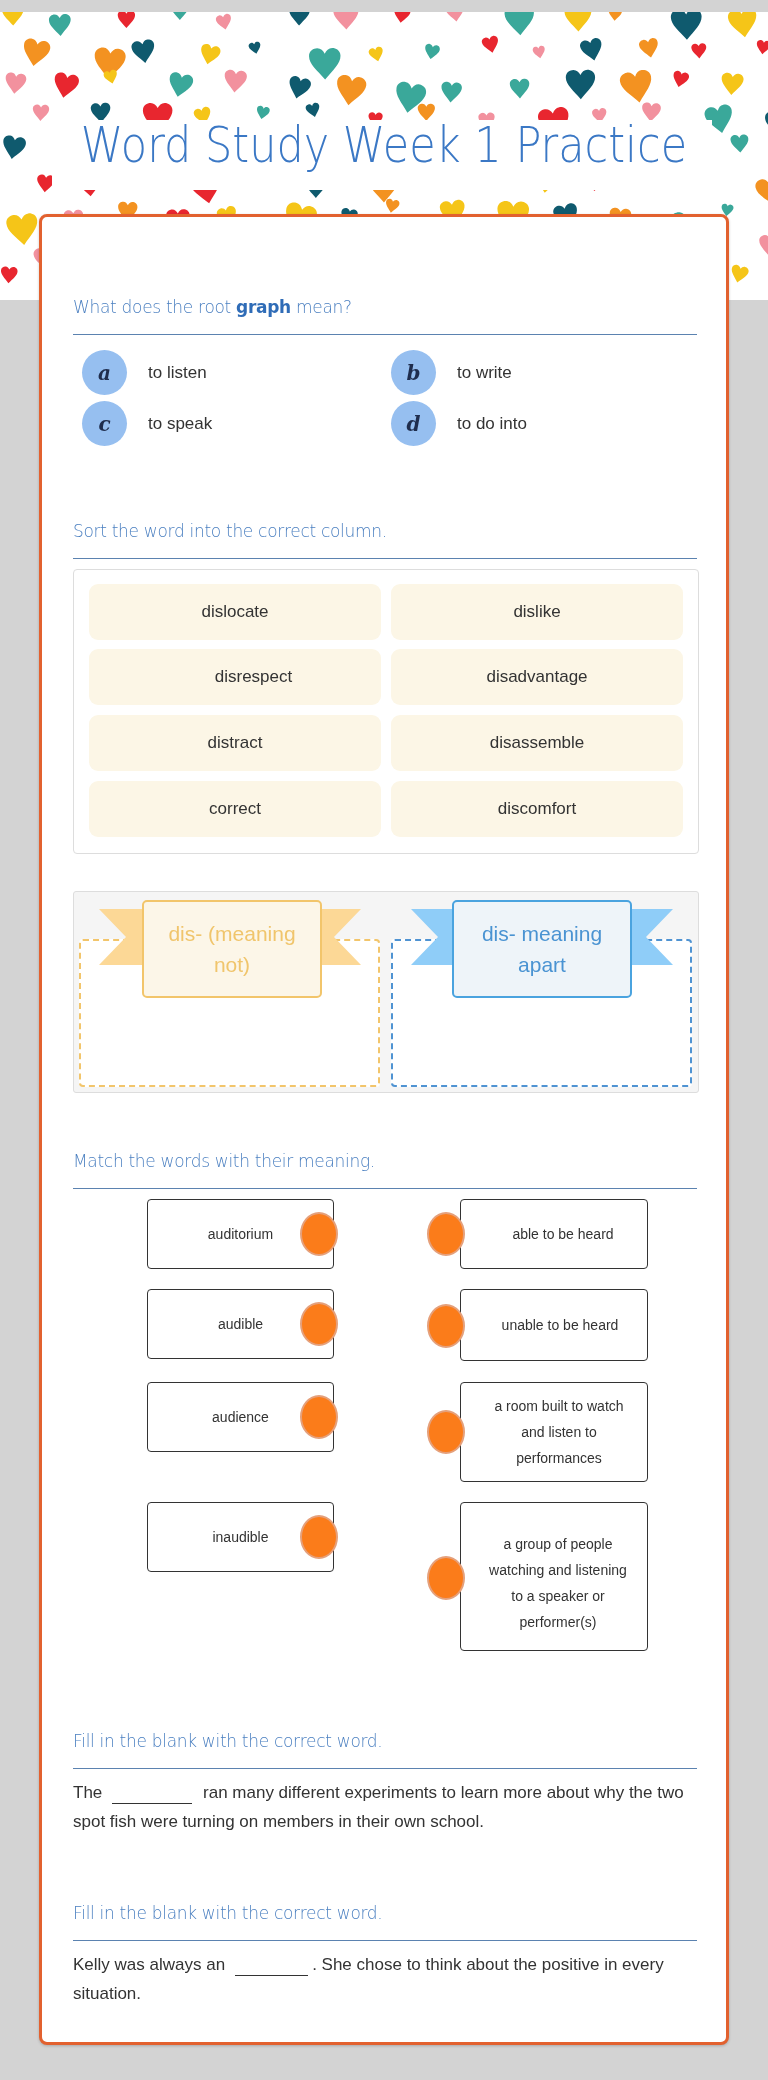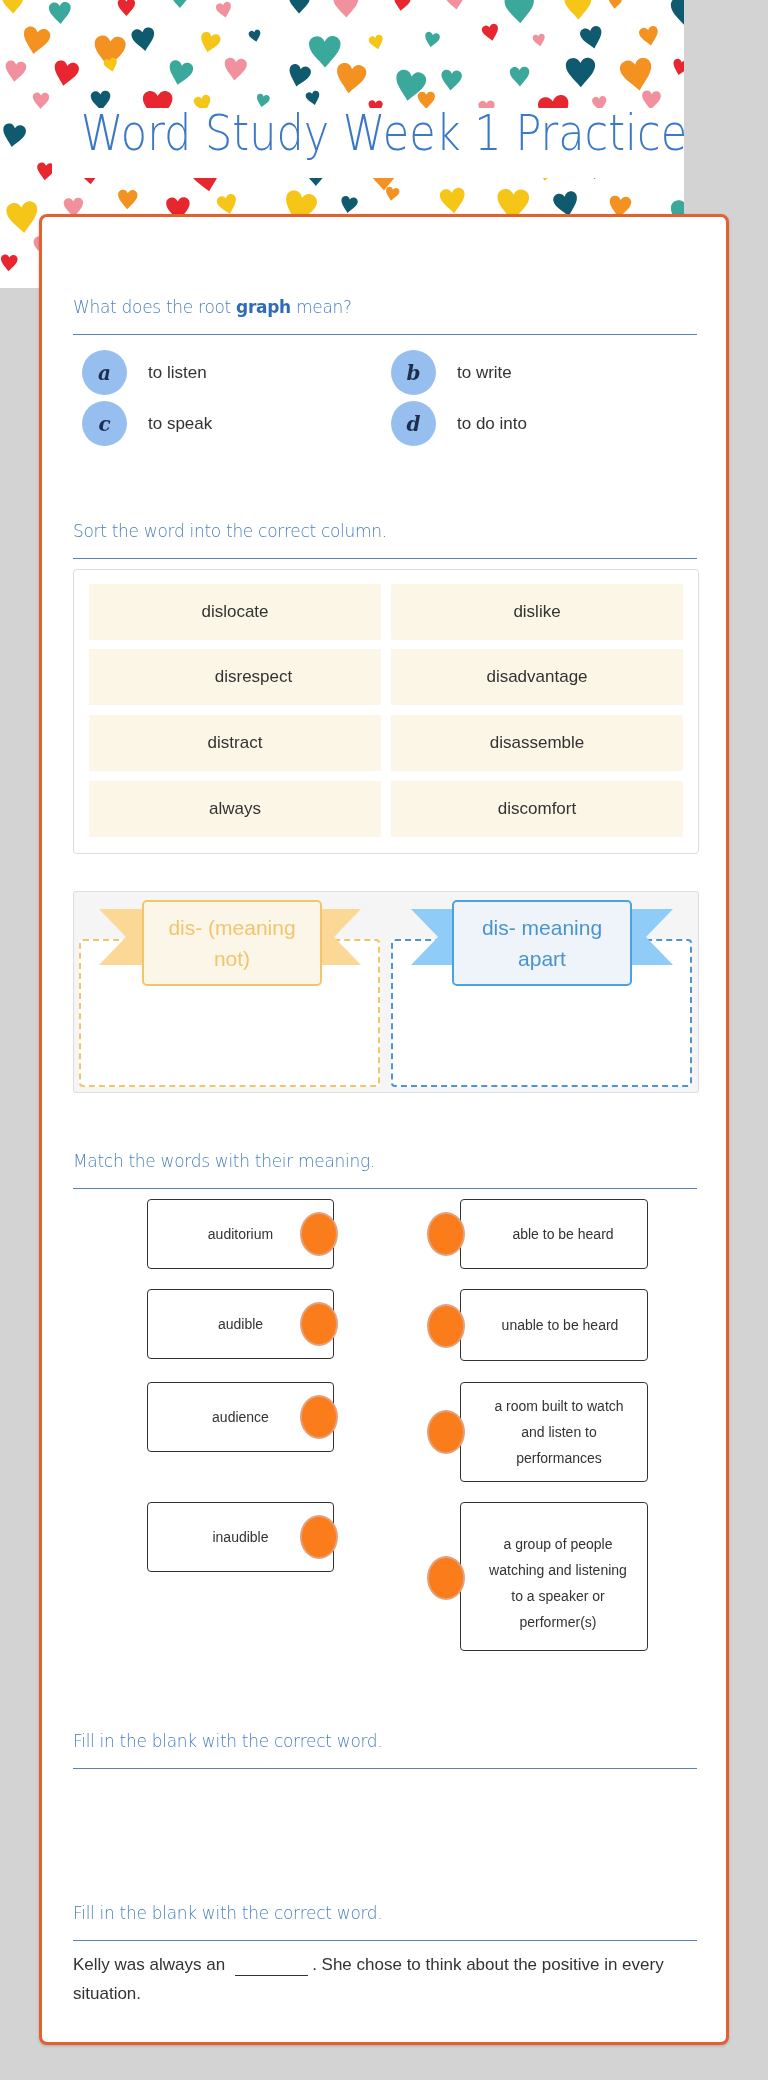--- a/index.html
+++ b/index.html
@@ -1,40 +1,40 @@
 <!DOCTYPE html>
 <html><head>
 <meta charset="utf-8">
 <style>
   * { box-sizing: border-box; margin: 0; padding: 0; }
   html, body { width: 768px; height: 2080px; overflow: hidden; }
   body { background: #d3d3d3; font-family: "Liberation Sans", sans-serif; position: relative; color: #333; }
 
-  .banner { position: absolute; left: 0; top: 0; width: 684px; height: 288px; background: #fff; overflow: hidden; }
+  .banner { position: absolute; left: 0; top: 12px; width: 768px; height: 288px; background: #fff; overflow: hidden; }
   .heart { position: absolute; }
   .title-strip { position: absolute; left: 52px; top: 108px; width: 660px; height: 70px; background: #fff; }
   .title { position: absolute; left: 0; width: 768px; top: 104px; text-align: center; font-family: "DejaVu Sans", sans-serif; font-weight: 200; font-size: 50px; color: #3b78c5; letter-spacing: 0px; transform: scaleX(0.86); transform-origin: center; }
 
   .card { position: absolute; left: 39px; top: 214px; width: 690px; height: 1831px; background: #fff; border: 3px solid #e2612f; border-radius: 8px; box-shadow: 0 1px 3px rgba(0,0,0,0.2); }
 
   .q-title { position: absolute; left: 31px; font-family: "DejaVu Sans", sans-serif; font-size: 17px; color: #4a7fc0; font-weight: 200; letter-spacing: -0.3px; }
   .q-title b { color: #2f6cb7; font-weight: bold; }
   .q-rule { position: absolute; left: 31px; width: 624px; height: 1px; background: #5b82b0; }
 
   .mc-opt { position: absolute; display: flex; align-items: center; }
   .mc-letter { width: 45px; height: 45px; border-radius: 50%; background: #96bff0; display: flex; align-items: center; justify-content: center; font-family: "DejaVu Serif", serif; font-size: 20px; color: #1f2d4d; font-style: italic; font-weight: bold; }
   .mc-text { margin-left: 21px; font-size: 17px; color: #333; }
 
   .sort-box { position: absolute; left: 31px; width: 626px; height: 285px; border: 1px solid #ddd; border-radius: 4px; background: #fff; }
-  .sort-item { position: absolute; width: 292px; height: 56px; background: #fcf6e6; border-radius: 1px; display: flex; align-items: center; justify-content: center; font-size: 17px; color: #333; }
+  .sort-item { position: absolute; width: 292px; height: 56px; background: #fcf6e6; border-radius: 9px; display: flex; align-items: center; justify-content: center; font-size: 17px; color: #333; }
 
   .cat-area { position: absolute; left: 31px; width: 626px; height: 202px; background: #f5f5f5; border: 1px solid #ddd; border-radius: 3px; }
   .drop { position: absolute; top: 47px; width: 301px; height: 148px; border: 2px dashed; border-radius: 4px; background: #fff; }
   .ribbon-tail { position: absolute; top: 17px; width: 55px; height: 56px; }
-  .label-box { position: absolute; top: 8px; width: 180px; height: 86px; border: 2px solid; border-radius: 5px; display: flex; align-items: center; justify-content: center; text-align: center; font-size: 21px; line-height: 31px; padding: 0 8px; }
+  .label-box { position: absolute; top: 8px; width: 180px; height: 98px; border: 2px solid; border-radius: 5px; display: flex; align-items: center; justify-content: center; text-align: center; font-size: 21px; line-height: 31px; padding: 0 8px; }
 
   .match-box { position: absolute; background: #fff; border: 1px solid #333; border-radius: 4px; display: flex; align-items: center; justify-content: center; text-align: center; font-size: 14px; line-height: 26px; color: #333; margin-left: 11px; }
   .dot { position: absolute; width: 38px; height: 44px; border-radius: 50%; background: #fb7c1a; border: 2px solid #e5a07b; }
 
   .fib { position: absolute; left: 31px; width: 630px; font-size: 17px; line-height: 29px; color: #333; }
   .blank { display: inline-block; border-bottom: 1px solid #333; height: 22px; vertical-align: -6px; margin: 0 6px 0 10px; }
 </style>
 </head>
 <body>
 
@@ -448,21 +448,21 @@
   <div class="q-title" style="top:304px;">Sort the word into the correct column.</div>
   <div class="q-rule" style="top:341px;"></div>
 
   <div class="sort-box" style="top:352px;">
     <div class="sort-item" style="left:15px; top:14px;">dislocate</div>
     <div class="sort-item" style="left:317px; top:14px;">dislike</div>
     <div class="sort-item" style="left:15px; top:79px;padding-left:37px;">disrespect</div>
     <div class="sort-item" style="left:317px; top:79px;">disadvantage</div>
     <div class="sort-item" style="left:15px; top:145px;">distract</div>
     <div class="sort-item" style="left:317px; top:145px;">disassemble</div>
-    <div class="sort-item" style="left:15px; top:211px;">always</div>
+    <div class="sort-item" style="left:15px; top:211px;">correct</div>
     <div class="sort-item" style="left:317px; top:211px;">discomfort</div>
   </div>
 
   <div class="cat-area" style="top:674px;">
 
     <div class="drop" style="left:5px; border-color:#f2c56b;"></div>
     <svg class="ribbon-tail" style="left:25px;" viewBox="0 0 55 56">
         <polygon points="0,0 55,0 55,56 0,56 27,28" fill="#fcd896"></polygon>
       </svg>
     <svg class="ribbon-tail" style="left:232px;" viewBox="0 0 55 56">
@@ -498,17 +498,18 @@
   <div class="match-box" style="left:407px; top:1165px; width:188px; height:100px; padding:0 10px 0 20px;">a room built to watch and listen to performances</div>
   <div class="match-box" style="left:407px; top:1285px; width:188px; height:149px; padding:12px 14px 0 22px;">a group of people watching and listening to a speaker or performer(s)</div>
 
   <div class="dot" style="left:385px; top:995px;"></div>
   <div class="dot" style="left:385px; top:1087px;"></div>
   <div class="dot" style="left:385px; top:1193px;"></div>
   <div class="dot" style="left:385px; top:1339px;"></div>
 
   <div class="q-title" style="top:1514px;">Fill in the blank with the correct word.</div>
   <div class="q-rule" style="top:1551px;"></div>
+  <div class="fib" style="top:1561px;"><span>The</span><span class="blank" style="width:80px;"></span> <span>ran many different experiments to learn more about why the two spot fish were turning on members in their own school.</span></div>
 
   <div class="q-title" style="top:1686px;">Fill in the blank with the correct word.</div>
   <div class="q-rule" style="top:1723px;"></div>
   <div class="fib" style="top:1733px;"><span>Kelly was always an</span><span class="blank" style="width:73px; margin-right:4px;"></span><span>. She chose to think about the positive in every situation.</span></div>
 </div>
 
 </body></html>

